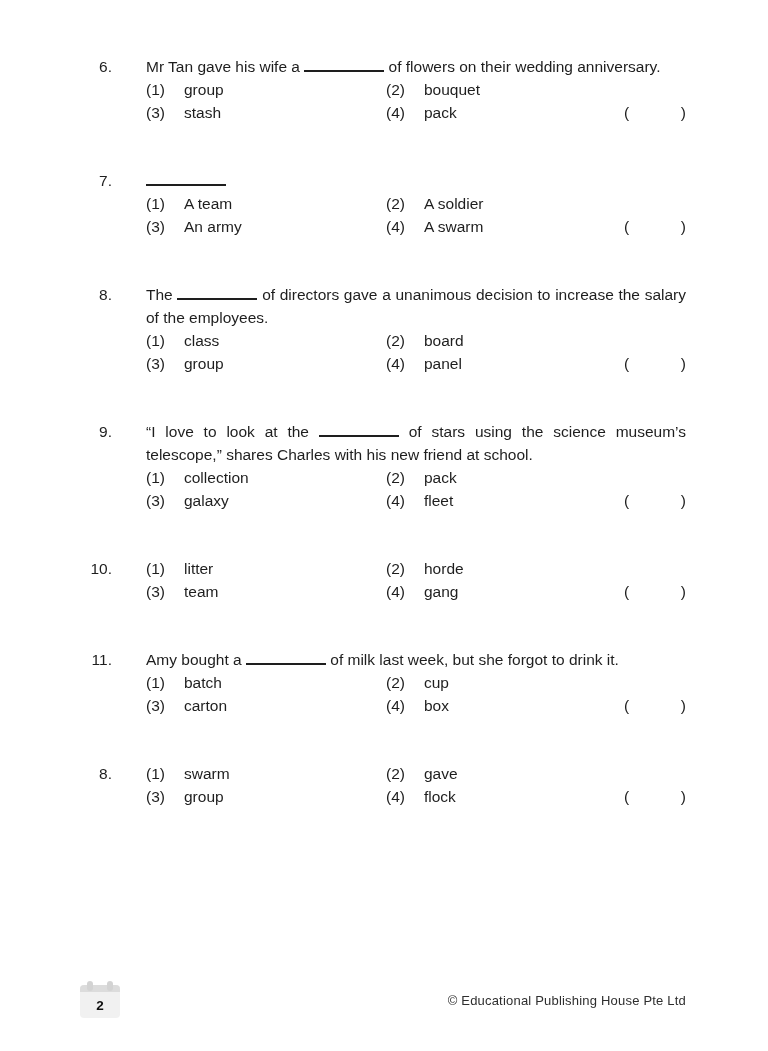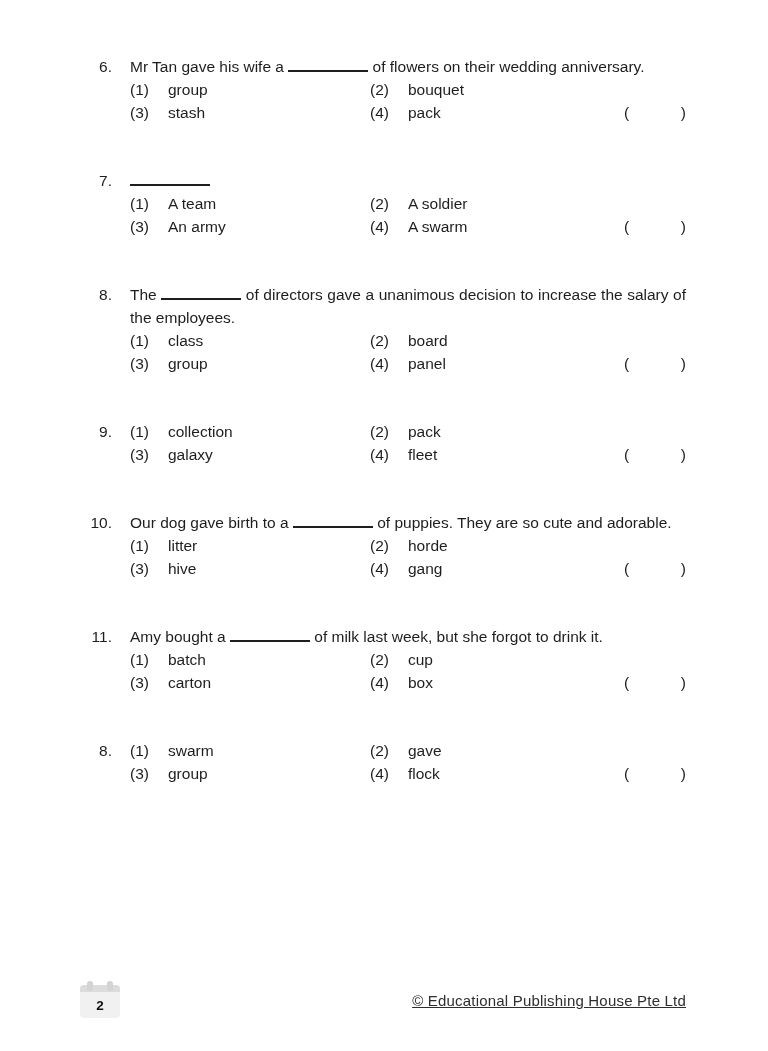--- a/index.html
+++ b/index.html
@@ -26,21 +26,21 @@
     font-size: 15.5px;
     line-height: 23px;
   }
   .q-num {
     flex: none;
     width: 26px;
     text-align: right;
   }
   .q-body {
     flex: 1;
-    margin-left: 18px;
+    margin-left: 34px;
   }
   .q-sentence {
     text-align: justify;
   }
   .blank {
     display: inline-block;
     width: 80px;
     height: 3px;
     border-bottom: 2px solid #1e1e1e;
   }
@@ -98,24 +98,23 @@
     position: absolute;
     top: 7px; left: 0; right: 0; bottom: 0;
     display: flex;
     align-items: center;
     justify-content: center;
     font-size: 13.5px;
     font-weight: bold;
     color: #111;
   }
   .copyright {
-    font-size: 15px;
+    font-size: 13px;
     color: #2e2e2e;
     letter-spacing: 0.2px;
-    text-decoration: underline;
   }
 </style>
 </head>
 <body>
 
 <div class="page">
 
   <div class="content" id="questions">
     <div class="question">
       <div class="q-num">6.</div>
@@ -200,20 +199,21 @@
             <span>(</span>
             <span>)</span>
           </div>
         </div>
       </div>
     </div>
 
     <div class="question">
       <div class="q-num">9.</div>
       <div class="q-body">
+        <p class="q-sentence"><span>“I love to look at the</span> <span class="blank"></span> <span>of stars using the science museum’s telescope,” shares Charles with his new friend at school.</span></p>
         <div class="options">
           <div class="opt">
             <span class="opt-label">(1)</span>
             <span class="opt-text">collection</span>
           </div>
           <div class="opt">
             <span class="opt-label">(2)</span>
             <span class="opt-text">pack</span>
           </div>
           <div class="opt">
@@ -228,33 +228,32 @@
             <span>(</span>
             <span>)</span>
           </div>
         </div>
       </div>
     </div>
 
     <div class="question">
       <div class="q-num">10.</div>
       <div class="q-body">
-        <p class="q-sentence"><span>Our dog gave birth to a</span> <span class="blank"></span> <span>of puppies. They are so cute and adorable.</span></p>
         <div class="options">
           <div class="opt">
             <span class="opt-label">(1)</span>
             <span class="opt-text">litter</span>
           </div>
           <div class="opt">
             <span class="opt-label">(2)</span>
             <span class="opt-text">horde</span>
           </div>
           <div class="opt">
             <span class="opt-label">(3)</span>
-            <span class="opt-text">hive</span>
+            <span class="opt-text">team</span>
           </div>
           <div class="opt">
             <span class="opt-label">(4)</span>
             <span class="opt-text">gang</span>
           </div>
           <div class="answer-box">
             <span>(</span>
             <span>)</span>
           </div>
         </div>

